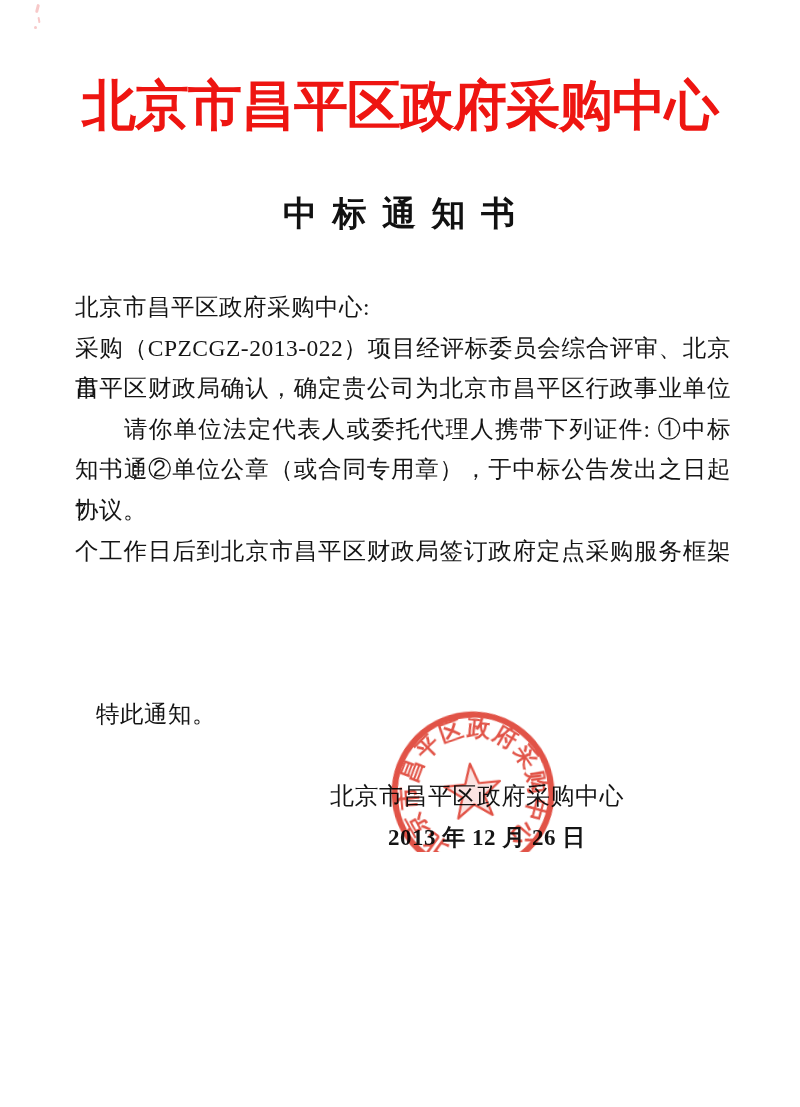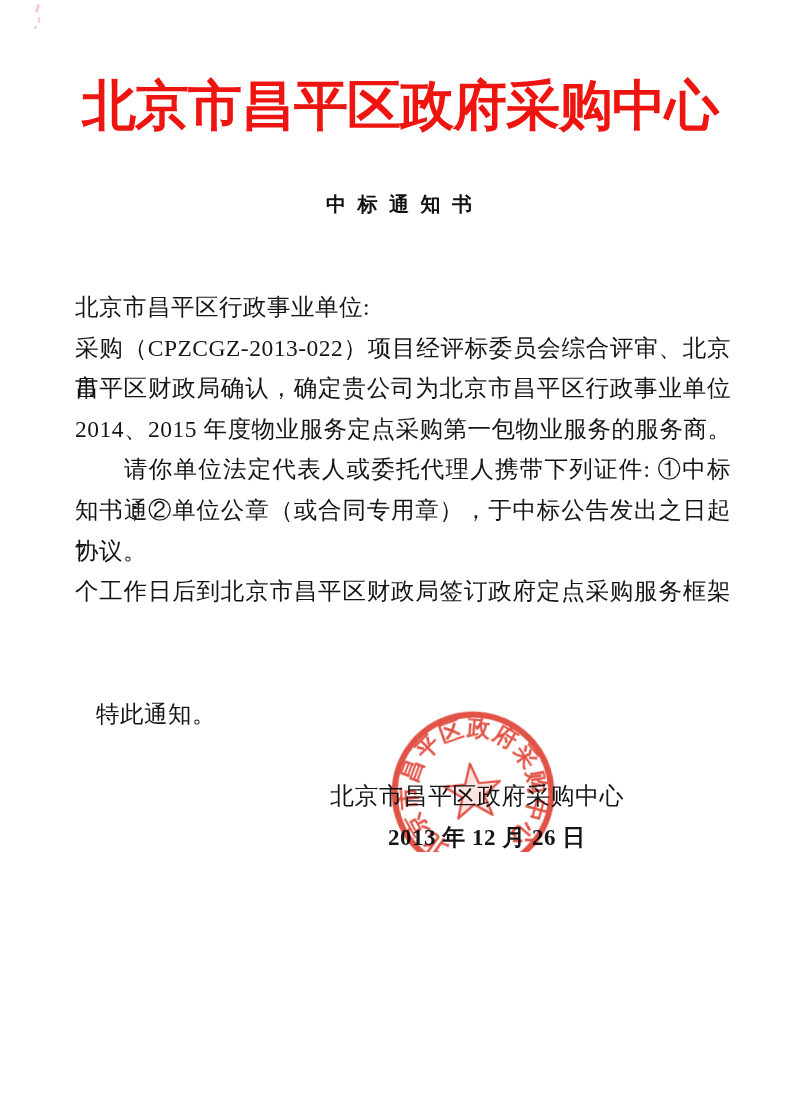--- a/index.html
+++ b/index.html
@@ -35,21 +35,21 @@
     color: #ee1511;
     white-space: nowrap;
   }
 
   .doc-title {
     position: absolute;
     top: 191px; left: 0; right: 0;
     text-align: center;
     font-family: "Liberation Sans", "DejaVu Sans", sans-serif;
     font-weight: 700;
-    font-size: 20px;
+    font-size: 34px;
     letter-spacing: 2px;
     word-spacing: 2px;
     color: #111111;
   }
 
   .body-block {
     position: absolute;
     left: 75px; top: 287px;
     width: 656px;
   }
@@ -119,24 +119,23 @@
       <i></i>
       <i></i>
       <i></i>
     </div>
 
   <div class="org-title">北京市昌平区政府采购中心</div>
 
   <div class="doc-title">中 标 通 知 书</div>
 
   <div class="body-block">
-    <div class="line">北京市昌平区行政事业单位:</div>
+    <div class="line">北京市昌平区政府采购中心:</div>
     <div class="line justify">采购（CPZCGZ-2013-022）项目经评标委员会综合评审、北京市</div>
     <div class="line justify">昌平区财政局确认，确定贵公司为北京市昌平区行政事业单位</div>
-    <div class="line">2014、2015 年度物业服务定点采购第一包物业服务的服务商。</div>
     <div class="line justify indent">请你单位法定代表人或委托代理人携带下列证件: ①中标通</div>
     <div class="line justify">知书；②单位公章（或合同专用章），于中标公告发出之日起 7</div>
     <div class="line">协议。</div>
     <div class="line justify">个工作日后到北京市昌平区财政局签订政府定点采购服务框架</div>
   </div>
 
   <div class="notice-line">特此通知。</div>
 
   <div class="signer-line">北京市昌平区政府采购中心</div>
 

